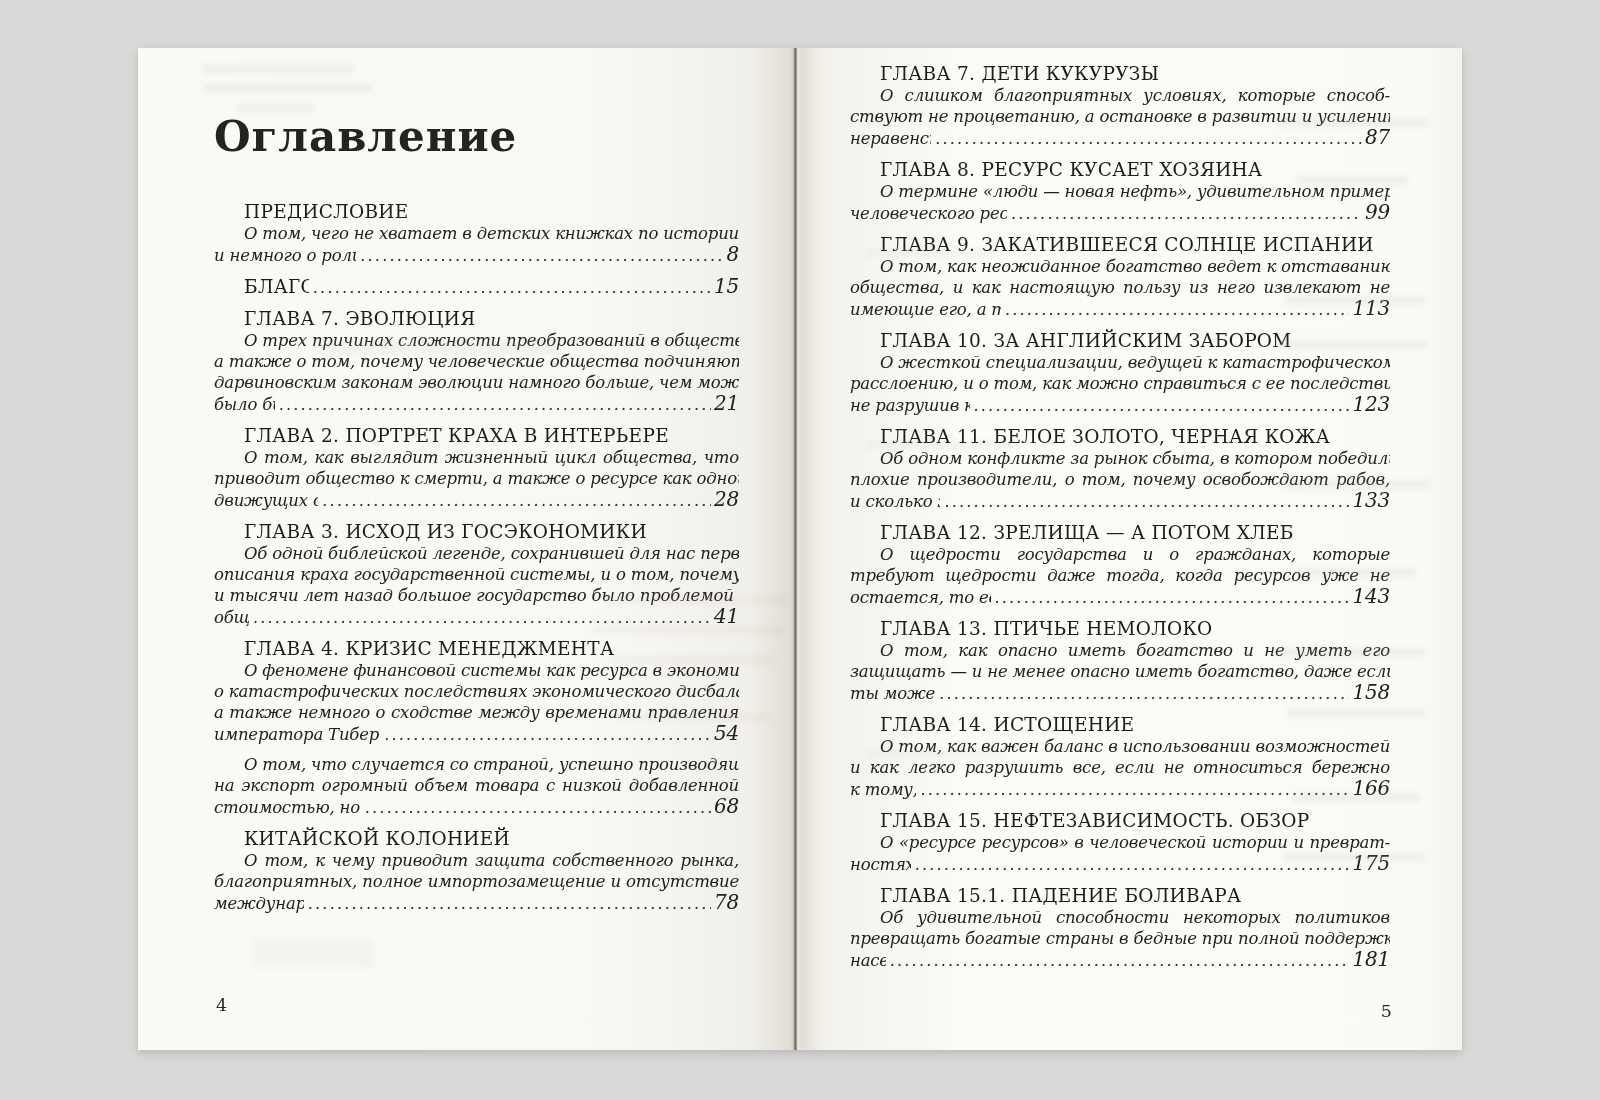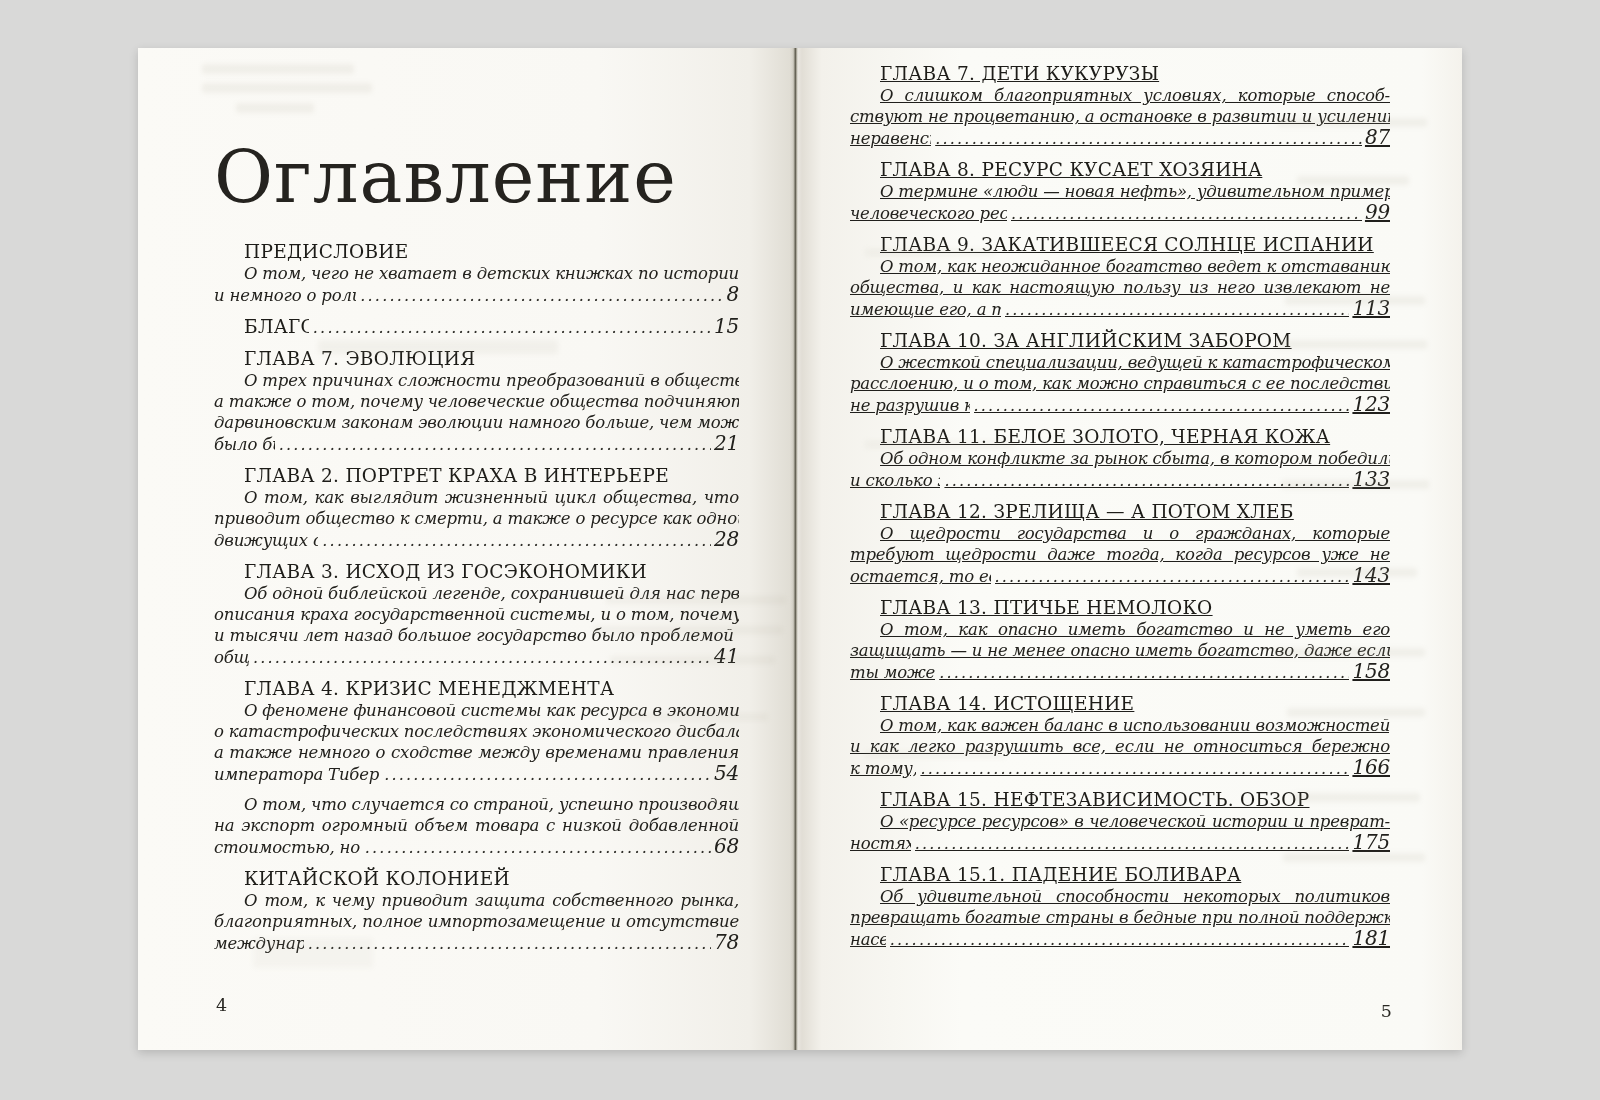--- a/index.html
+++ b/index.html
@@ -27,28 +27,28 @@
   }
   .gutter {
     position: absolute; left: 652px; top: 0; width: 12px; height: 100%;
     background: linear-gradient(90deg, rgba(90,87,72,0) 0%, rgba(90,87,72,0.10) 30%,
                 rgba(74,72,58,0.75) 46%, rgba(134,131,114,0.55) 54%,
                 rgba(255,255,255,0.35) 66%, rgba(90,87,72,0) 100%);
     pointer-events: none;
   }
 
   .toc-title {
-    margin: 96px 0 0 76px;
-    font-size: 72px; font-weight: 400; line-height: 66px;
+    margin: 56px 0 0 76px;
+    font-size: 42px; font-weight: 700; line-height: 66px;
     letter-spacing: 1px; color: #25231f;
   }
 
   .entries { color: #201f1c; }
   .entries.left-col  { margin: 30px 56px 0 76px; }
-  .entries.right-col { margin: 14px 72px 0 55px; text-decoration: underline; }
+  .entries.right-col { margin: 14px 72px 0 55px; }
 
   .toc-entry + .toc-entry { margin-top: 9px; }
 
   .entry-heading {
     font-size: 18.5px; line-height: 23px;
     text-indent: 30px; letter-spacing: 0.3px; color: #1d1c18;
   }
   .desc-line {
     font-style: italic; font-size: 16.5px; line-height: 21px;
     letter-spacing: -0.2px; color: #22211d;
@@ -239,20 +239,21 @@
             <div class="desc-line">расслоению, и о том, как можно справиться с ее последствиями,</div>
             <div class="desc-line lastline">
               <span class="frag">не разрушив конкурентных преимуществ</span>
               <span class="dots"></span>
               <span class="pg">123</span>
             </div>
           </div>
           <div class="toc-entry">
             <div class="entry-heading">ГЛАВА 11. БЕЛОЕ ЗОЛОТО, ЧЕРНАЯ КОЖА</div>
             <div class="desc-line first">Об одном конфликте за рынок сбыта, в котором победили</div>
+            <div class="desc-line">плохие производители, о том, почему освобождают рабов,</div>
             <div class="desc-line lastline">
               <span class="frag">и сколько жизней это стоит</span>
               <span class="dots"></span>
               <span class="pg">133</span>
             </div>
           </div>
           <div class="toc-entry">
             <div class="entry-heading">ГЛАВА 12. ЗРЕЛИЩА — А ПОТОМ ХЛЕБ</div>
             <div class="desc-line first">О щедрости государства и о гражданах, которые</div>
             <div class="desc-line">требуют щедрости даже тогда, когда ресурсов уже не</div>

